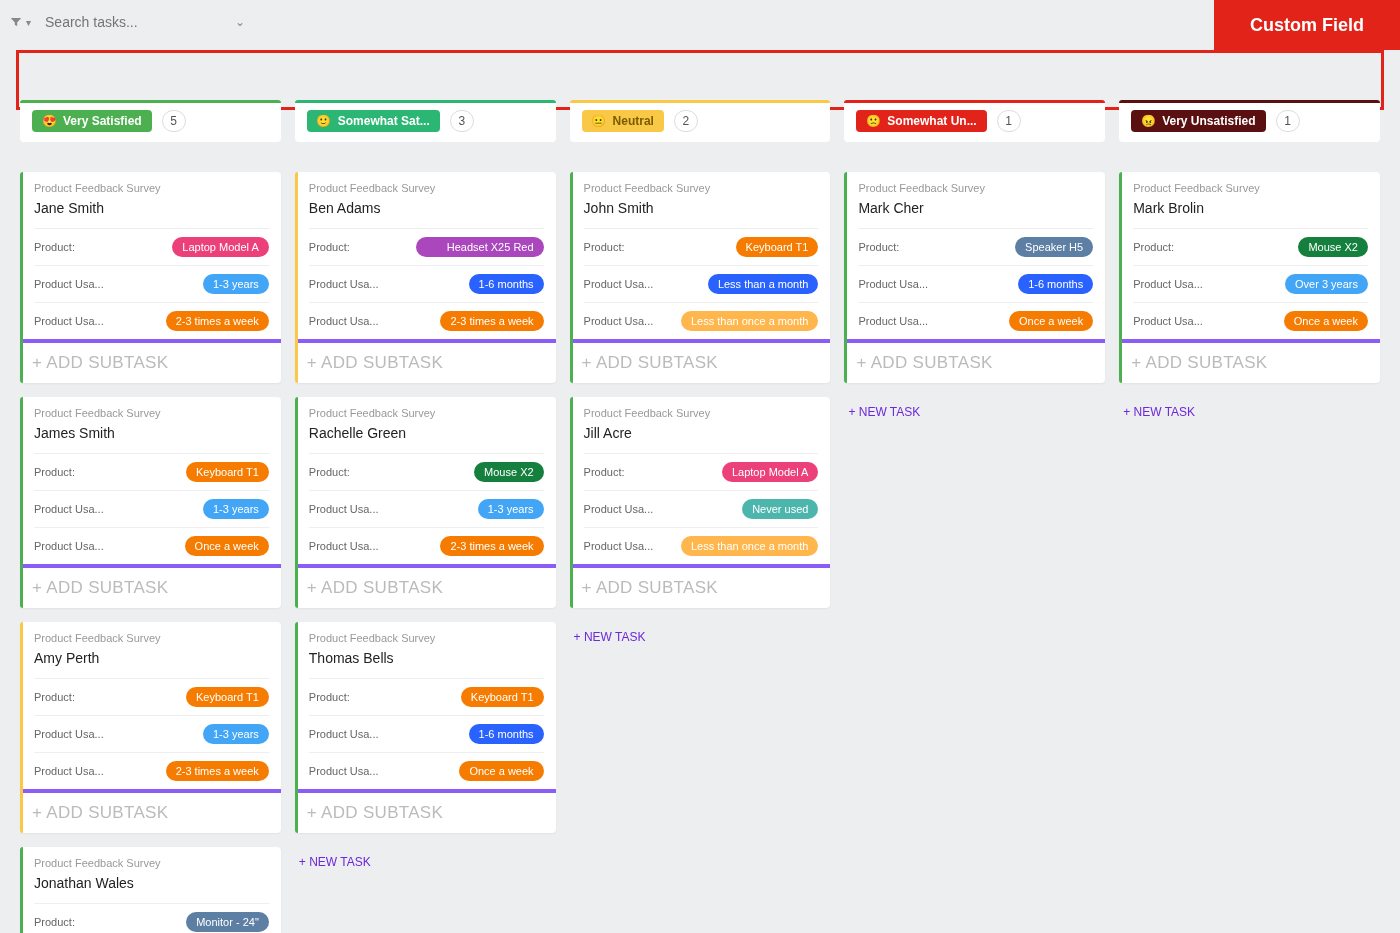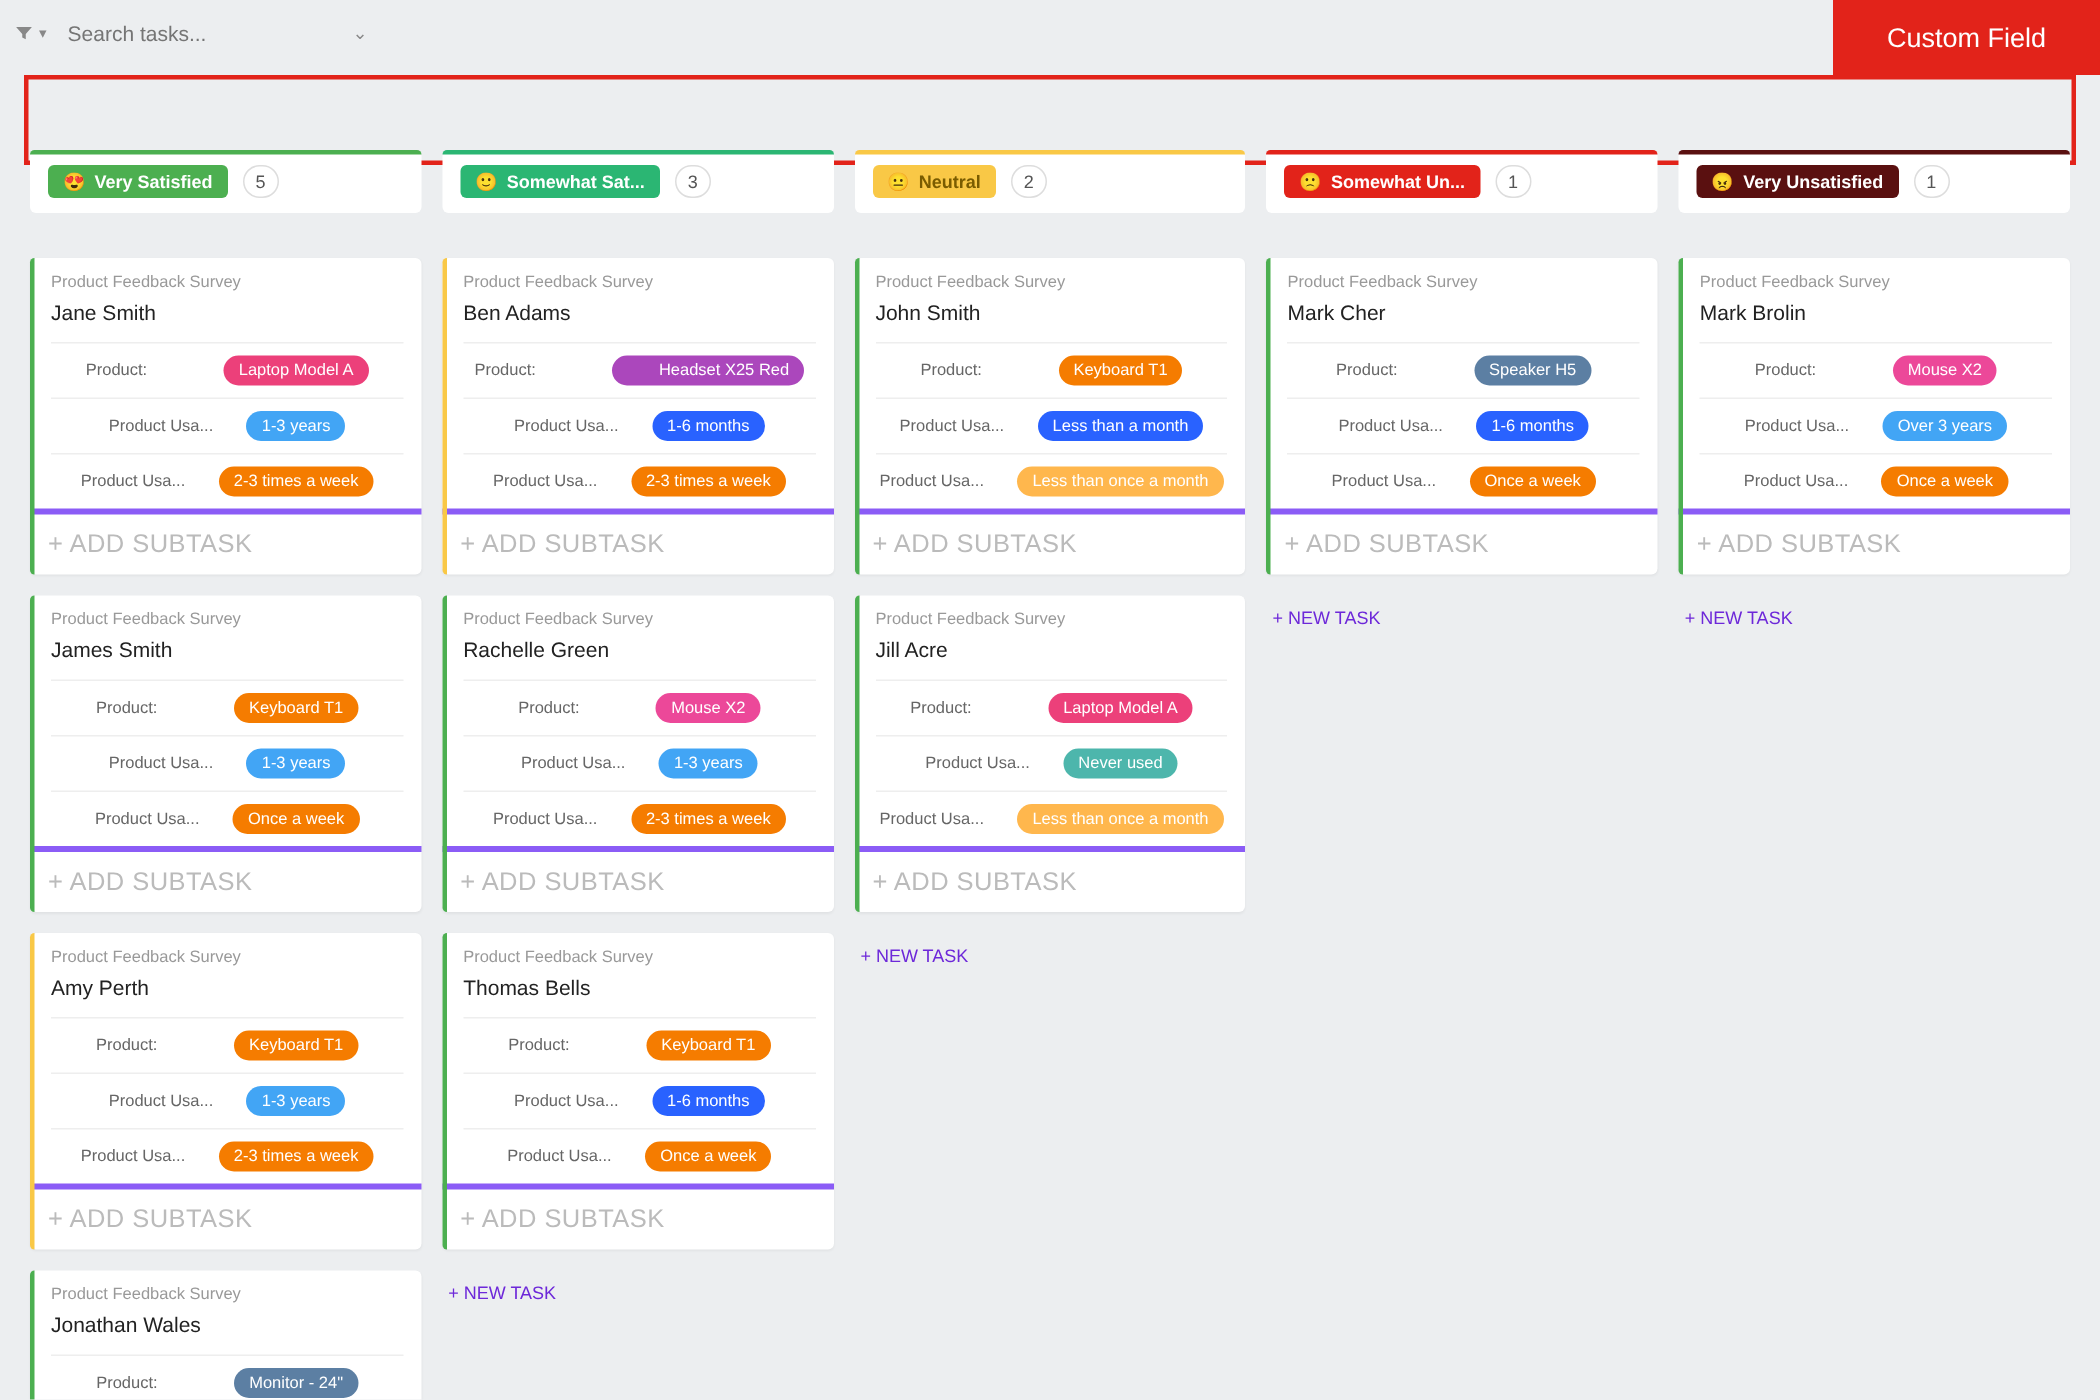--- a/index.html
+++ b/index.html
@@ -5,47 +5,47 @@
   * { box-sizing: border-box; margin: 0; padding: 0; font-family: -apple-system, BlinkMacSystemFont, 'Segoe UI', Arial, sans-serif; }
   body { background: #eceef0; width: 1400px; height: 933px; overflow: hidden; position: relative; }
   
   .topbar { display: flex; align-items: center; padding: 6px 8px; height: 44px; }
   .filter-icon { width: 16px; height: 16px; color: #888; display:flex; align-items:center; justify-content:center; }
   .chev { font-size:10px; color:#888; margin-left:2px; }
   .search-wrap { display:flex; align-items:center; margin-left:14px; flex:0 0 auto; }
   .search-input { border:none; background:transparent; font-size:14px; color:#000000; width:150px; outline:none; }
   .chev-down-search { color:#888; font-size:12px; margin-left:40px; }
   
-  .custom-field-btn { position:absolute; top:0; right:0; background:#e2231a; color:#fff; font-weight:400; font-size:18px; padding:14px 36px; height:50px; display:flex; align-items:center; }
+  .custom-field-btn { position:absolute; top:0; right:0; background:#e2231a; color:#fff; font-weight:700; font-size:18px; padding:14px 36px; height:50px; display:flex; align-items:center; }
   
   .highlight-frame { position:absolute; top:50px; left:16px; right:16px; height:60px; border:3px solid #e2231a; pointer-events:none; }
   
   .board { display:flex; gap:14px; padding:56px 20px 20px 20px; align-items:flex-start; }
   .column { flex:1; min-width:0; }
   
   .col-header { background:#fff; border-radius:4px; padding:10px 12px; display:flex; align-items:center; gap:10px; margin-bottom:30px; position:relative; }
   .col-header .accent { position:absolute; top:0; left:0; right:0; height:3px; border-radius:4px 4px 0 0; }
   .status-pill { display:inline-flex; align-items:center; gap:6px; padding:4px 10px; border-radius:4px; font-size:12px; font-weight:600; color:#fff; }
   .status-pill .emoji { font-size:12px; }
   .count-badge { border:1px solid #ddd; border-radius:14px; min-width:24px; height:22px; display:flex; align-items:center; justify-content:center; font-size:12px; color:#555; background:#fff; }
   
   .card { background:#fff; border-radius:4px; margin-bottom:14px; position:relative; box-shadow:0 1px 2px rgba(0,0,0,0.05); }
   .card .stripe { position:absolute; left:0; top:0; bottom:0; width:3px; border-radius:4px 0 0 4px; }
   .card-body { padding:10px 12px 0 14px; }
   .card-survey { font-size:11px; color:#999; margin-bottom:6px; }
   .card-name { font-size:14px; color:#222; margin-bottom:12px; }
-  .field-row { display:flex; align-items:center; justify-content:center; padding:8px 0; border-top:1px solid #eee; gap:14px; }
+  .field-row { display:flex; align-items:center; justify-content:space-between; padding:8px 0; border-top:1px solid #eee; gap:14px; }
   .field-label { font-size:11px; color:#666; width:78px; overflow:hidden; white-space:nowrap; text-overflow:ellipsis; }
   .pill { display:inline-block; padding:4px 10px; border-radius:12px; font-size:11px; font-weight:500; color:#fff; white-space:nowrap; }
   .add-subtask { border-top:4px solid #8b5cf6; padding:10px 12px; font-size:17px; color:#bbb; letter-spacing:0.3px; }
   
   .new-task { font-size:12px; color:#6d28d9; padding:8px 4px; }
   
   
-  .c-pink{background:#ec407a;} .c-orange{background:#f57c00;} .c-blue{background:#2962ff;} .c-purple{background:#ab47bc;padding-left:31px;} .c-ltsky{background:#ec4899;}
+  .c-pink{background:#ec407a;} .c-orange{background:#f57c00;} .c-blue{background:#2962ff;} .c-purple{background:#ab47bc;padding-left:31px;} .c-ltsky{background:#15803d;}
   .c-ltorange{background:#ffb74d;} .c-sky{background:#42a5f5;} .c-teal{background:#4db6ac;}
   .c-steel{background:#5c7fa3;}
   
   
   .s-green{background:#4caf50;} .s-lime{background:#2bb673;} .s-yellow{background:#f9c846; color:#7a5c00;}
   .s-red{background:#e2231a;} .s-dark{background:#5a1010;}
   
   .accent-green{background:#4caf50;} .accent-lime{background:#2bb673;} .accent-yellow{background:#f9c846;}
   .accent-red{background:#e2231a;} .accent-dark{background:#5a1010;}
   

